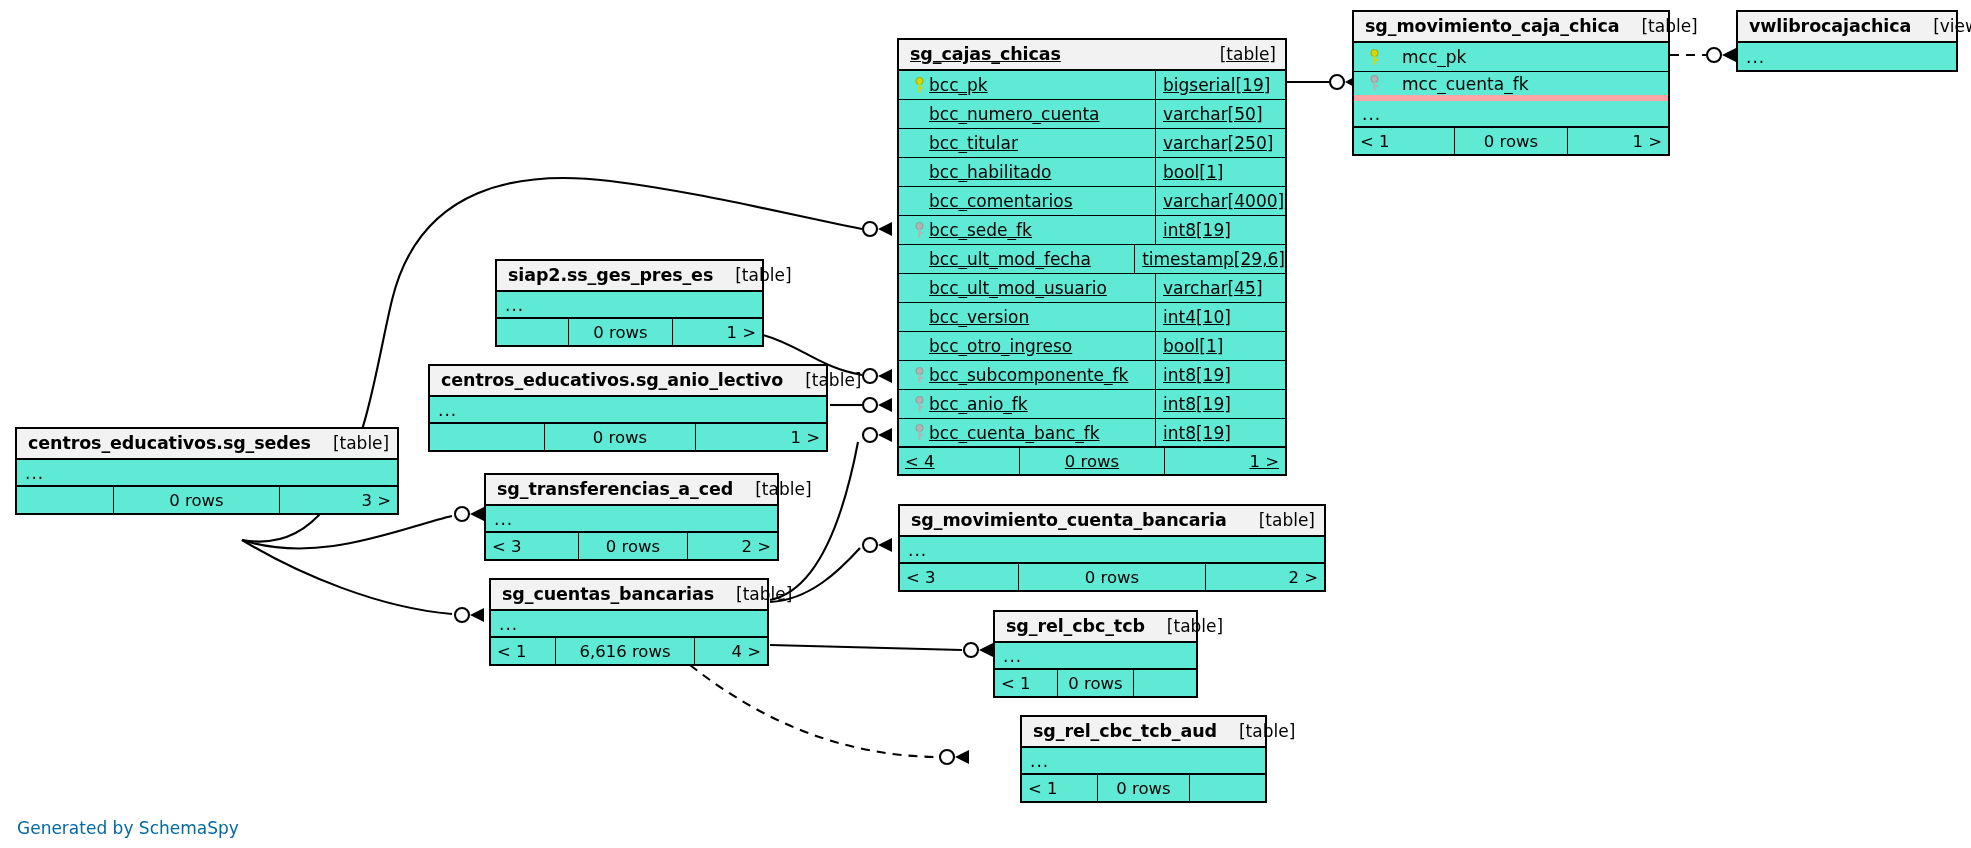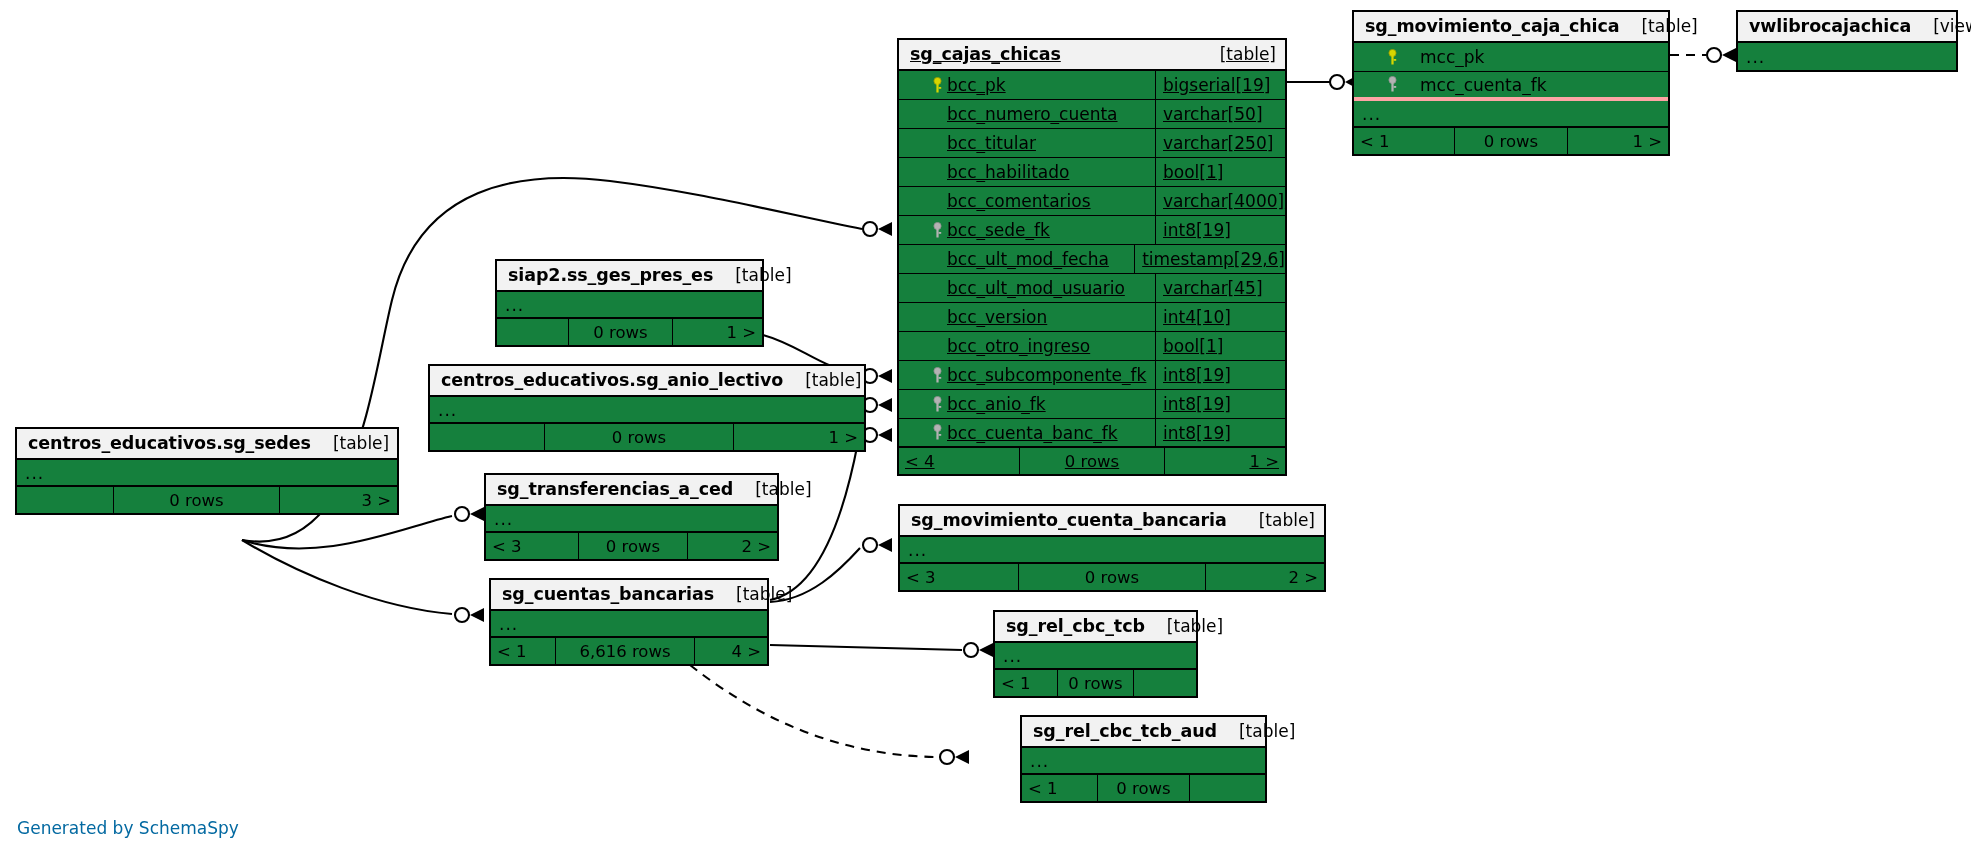--- a/index.html
+++ b/index.html
@@ -22,21 +22,21 @@
   }
   #edges {
     position: absolute;
     left: 0; top: 0;
     width: 1971px;
     height: 848px;
     pointer-events: none;
   }
   .node {
     position: absolute;
-    background: #15803d;
+    background: #5eead4;
     border: 2px solid #000000;
     box-sizing: border-box;
     font-size: 17px;
     color: #000000;
   }
   .node-header {
     background: #f2f2f2;
     border-bottom: 2px solid #000000;
     display: flex;
     align-items: center;
@@ -61,21 +61,21 @@
     align-items: center;
     border-bottom: 1.5px solid #000000;
     height: 29px;
     box-sizing: border-box;
     white-space: nowrap;
   }
   .col-name {
     flex: 1 1 auto;
     display: flex;
     align-items: center;
-    padding-left: 28px;
+    padding-left: 10px;
     box-sizing: border-box;
     overflow: hidden;
   }
   .col-type {
     flex: 0 0 130px;
     border-left: 1.5px solid #000000;
     padding-left: 7px;
     box-sizing: border-box;
     height: 100%;
     display: flex;
@@ -368,21 +368,21 @@
         <span class="key-slot">
           <svg width="11" height="17" viewBox="0 0 11 17">
               <circle cx="5.5" cy="4" r="3.6" fill="#d6d600" stroke="#9a9a00" stroke-width="0.8"></circle>
               <rect x="4.4" y="6.5" width="2.2" height="9" fill="#d6d600"></rect>
               <rect x="6.6" y="10" width="2.6" height="1.8" fill="#d6d600"></rect>
             </svg>
         </span>
         <span style="padding-left:18px;">mcc_pk</span>
       </span>
     </div>
-    <div class="col-row" style="border-bottom:4px solid #fca5a5;">
+    <div class="col-row" style="border-bottom:6px solid #fca5a5;">
       <span class="col-name">
         <span class="key-slot">
           <svg width="11" height="17" viewBox="0 0 11 17">
               <circle cx="5.5" cy="4" r="3.6" fill="#b3b3b3" stroke="#8f8f8f" stroke-width="0.8"></circle>
               <rect x="4.4" y="6.5" width="2.2" height="9" fill="#b3b3b3"></rect>
               <rect x="6.6" y="10" width="2.6" height="1.8" fill="#b3b3b3"></rect>
             </svg>
         </span>
         <span style="padding-left:18px;">mcc_cuenta_fk</span>
       </span>
@@ -409,21 +409,21 @@
       <span class="node-kind">[table]</span>
     </div>
     <div class="ellipsis-row">...</div>
     <div class="footer-row">
       <span class="footer-cell fc-left" style="width:71px;"></span>
       <span class="footer-cell fc-mid">0 rows</span>
       <span class="footer-cell fc-right" style="width:89px;">1 &gt;</span>
     </div>
   </div>
 
-  <div class="node" style="left:428px; top:364px; width:438px;">
+  <div class="node" style="left:428px; top:364px; width:400px;">
     <div class="node-header">
       <span class="node-title">centros_educativos.sg_anio_lectivo</span>
       <span class="node-kind">[table]</span>
     </div>
     <div class="ellipsis-row">...</div>
     <div class="footer-row">
       <span class="footer-cell fc-left" style="width:114px;"></span>
       <span class="footer-cell fc-mid">0 rows</span>
       <span class="footer-cell fc-right" style="width:130px;">1 &gt;</span>
     </div>

